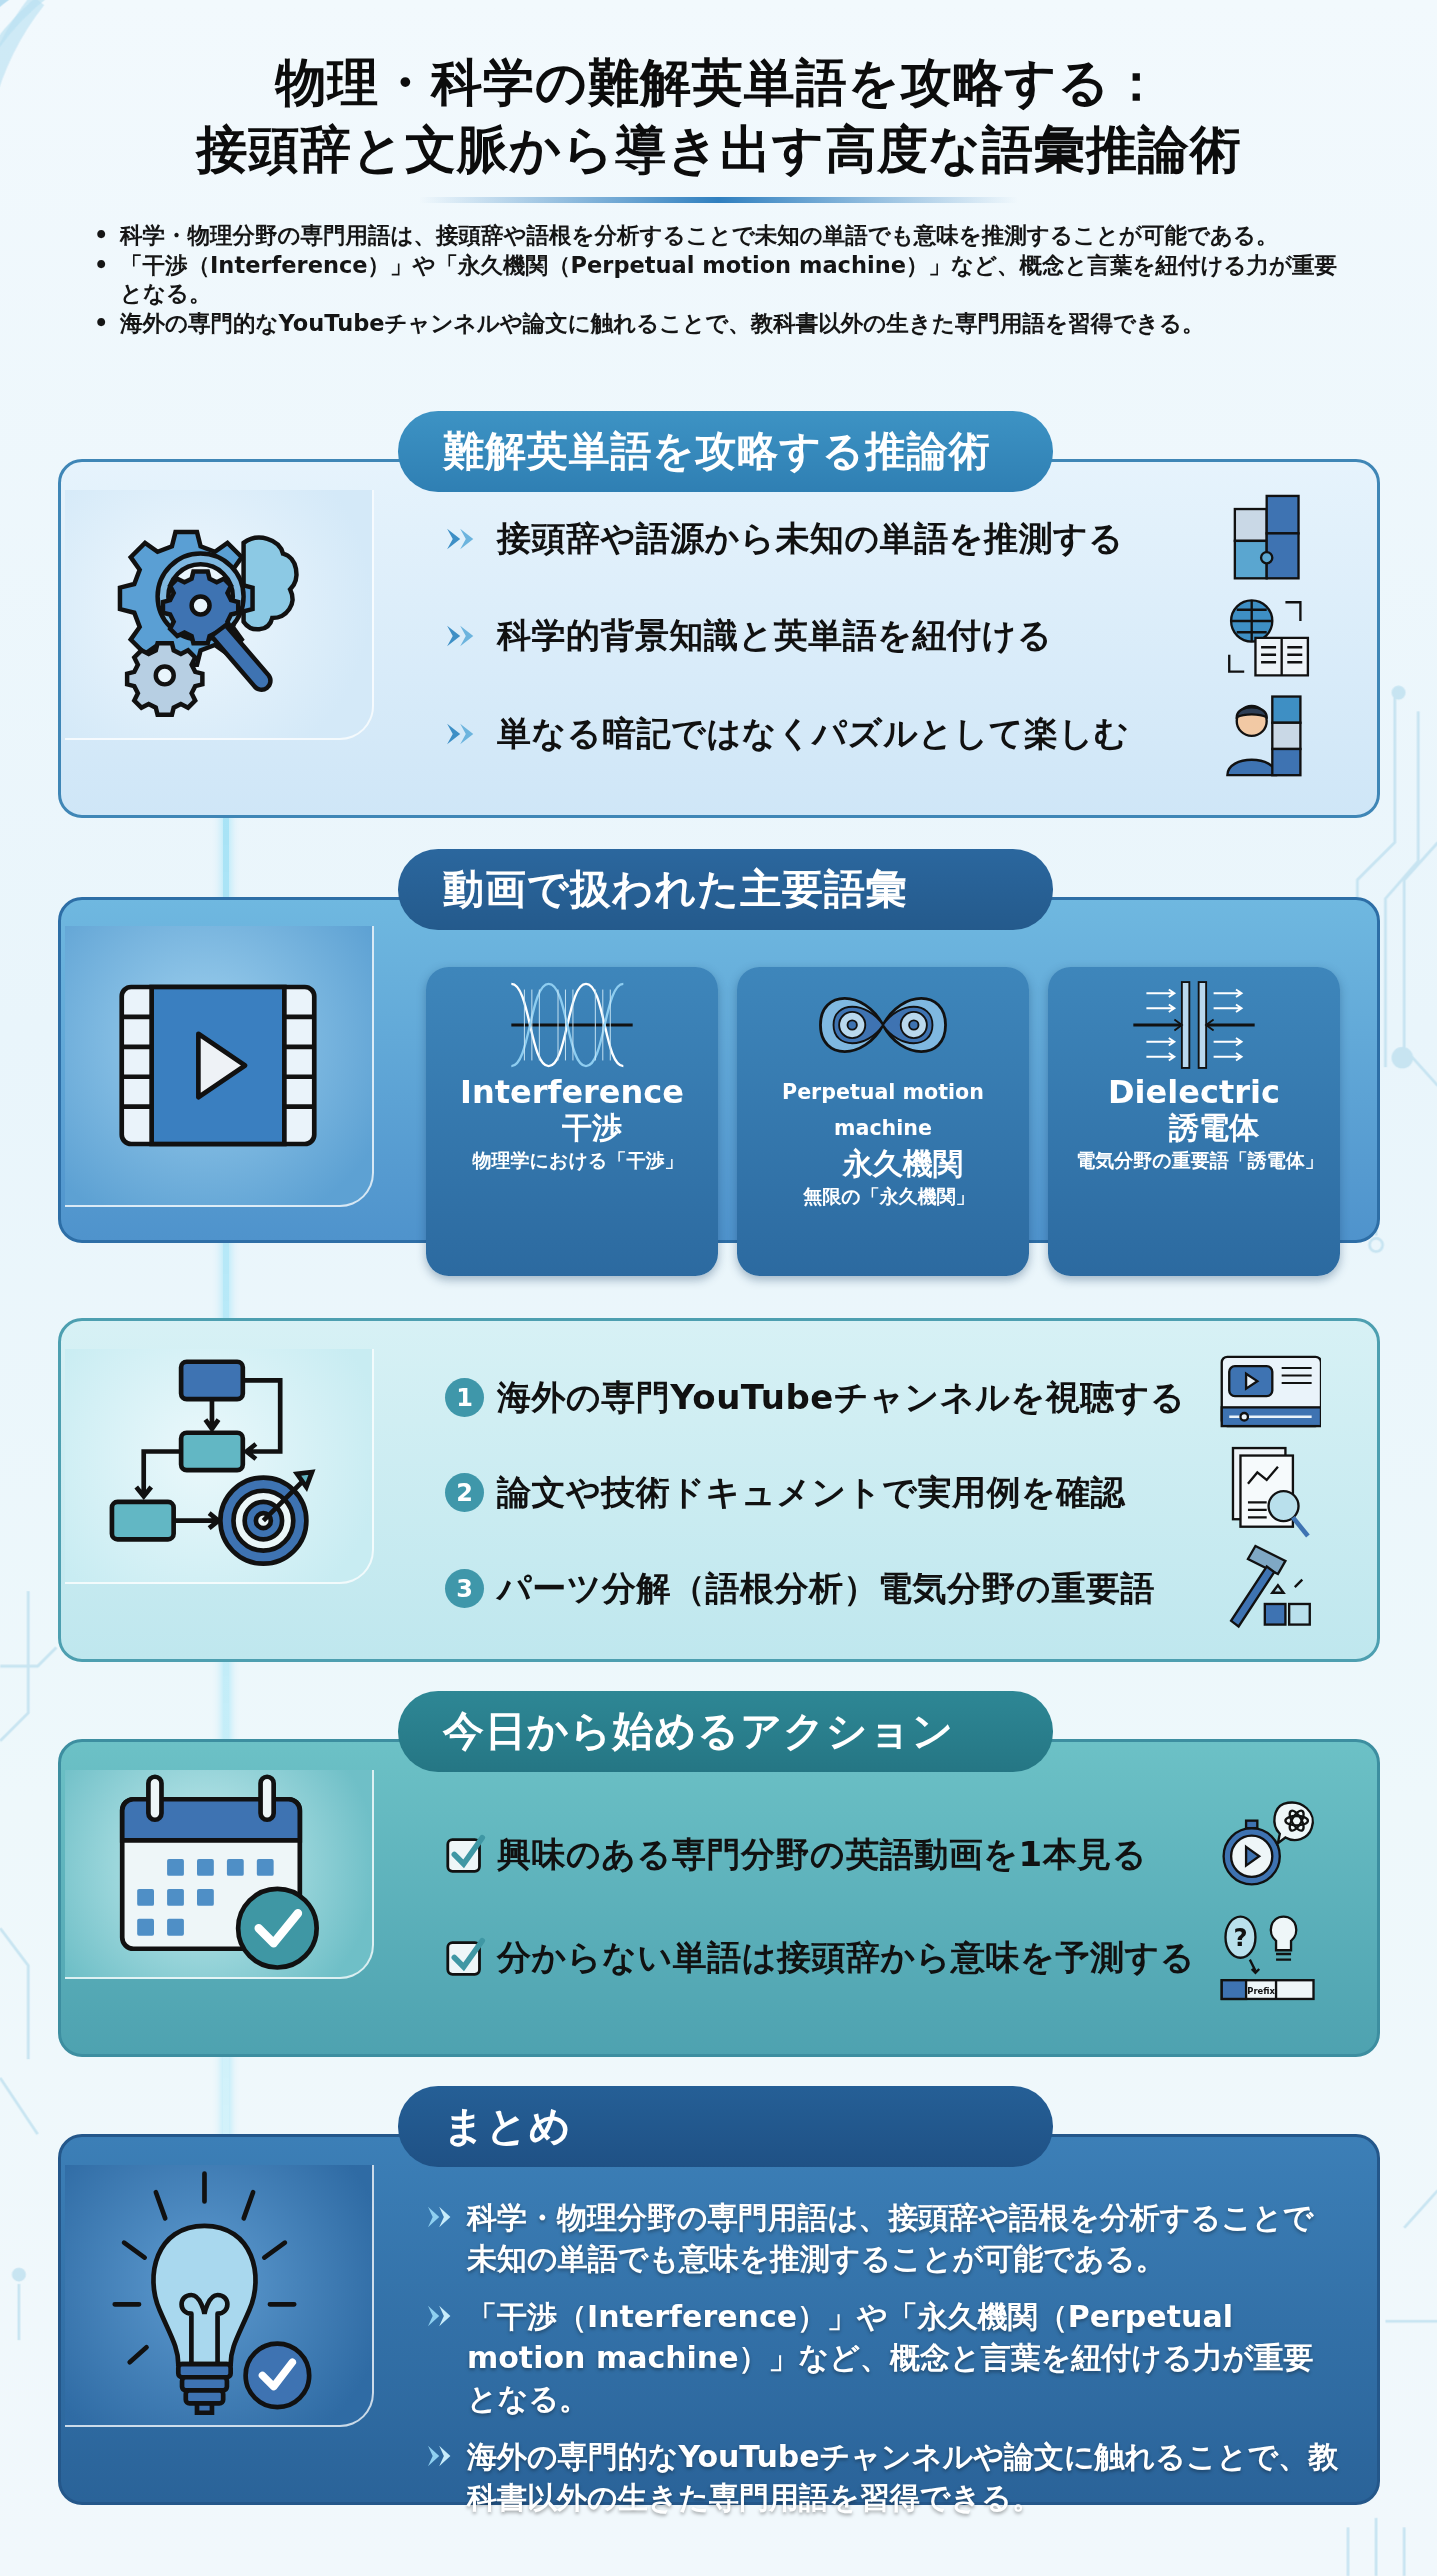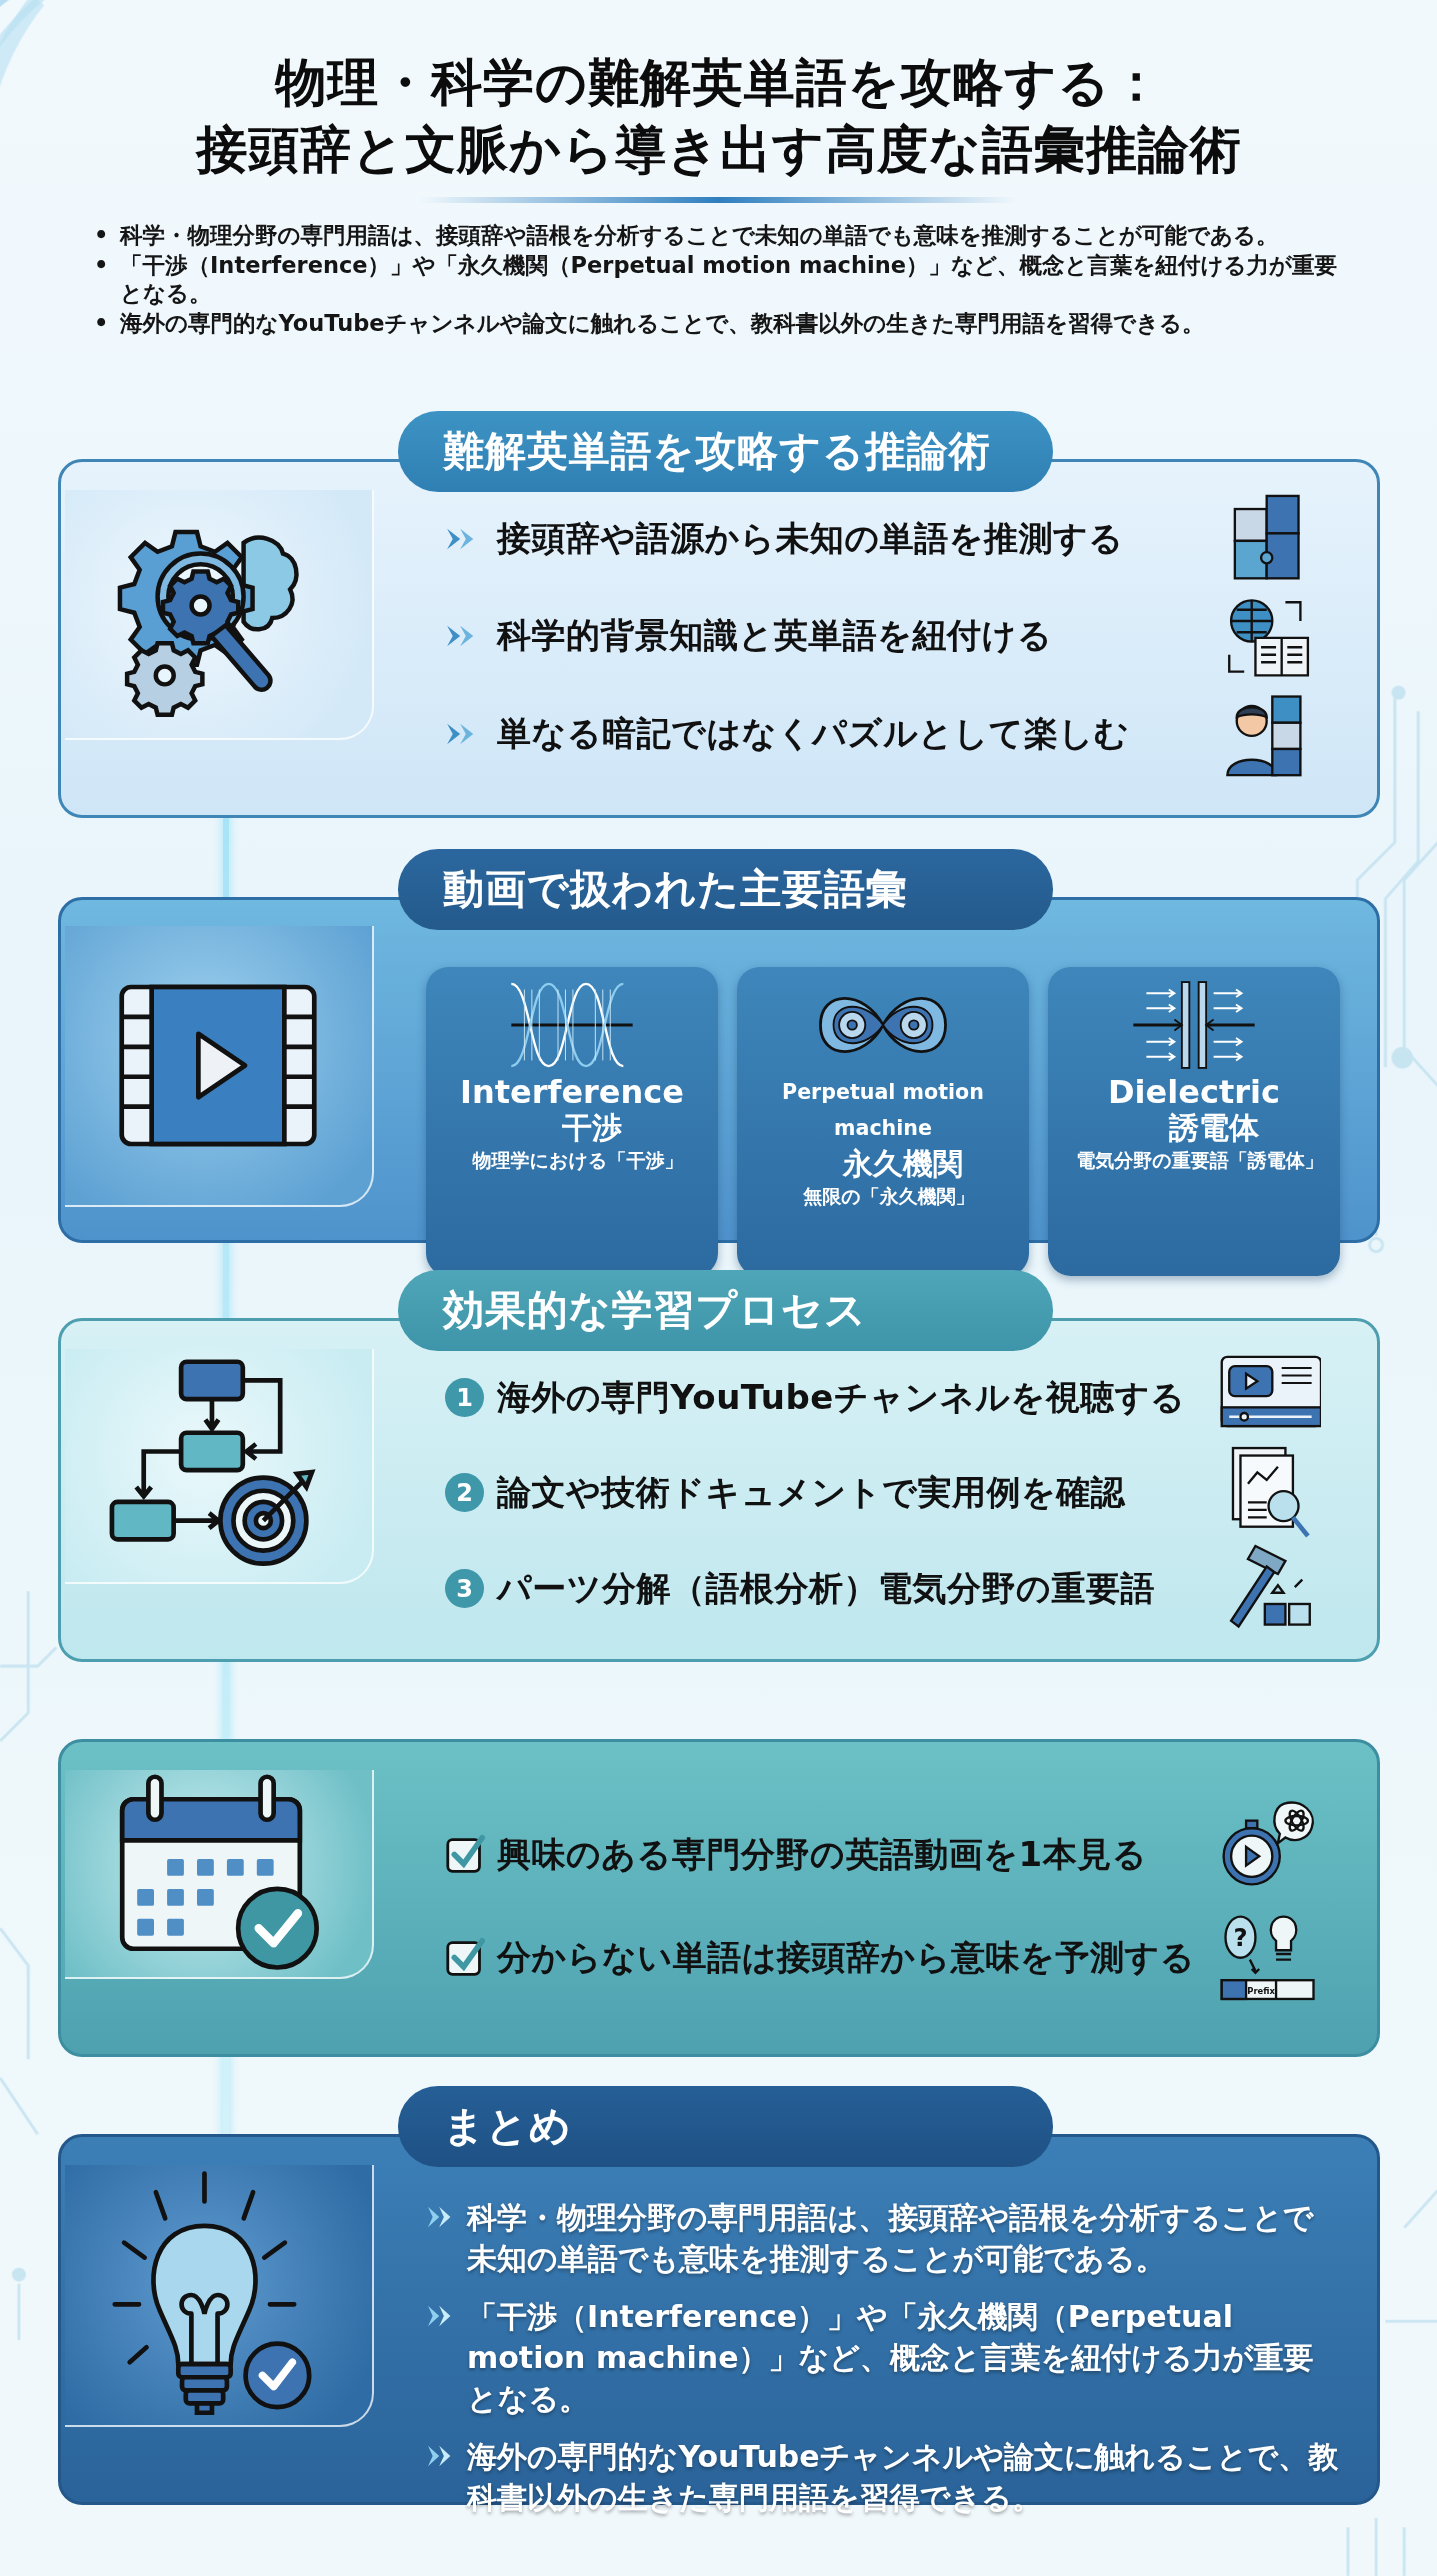--- a/index.html
+++ b/index.html
@@ -286,21 +286,20 @@
         </g>
       </svg>
       <div class="en">Dielectric</div>
       <div class="ja">誘電体</div>
       <div class="desc">電気分野の重要語「誘電体」</div>
     </div>
   </div>
 </section>
 
 <section class="section" id="sec3">
-  <div class="pill">効果的な学習プロセス</div>
   <div class="icon-panel">
     <svg width="225" height="215" viewBox="0 0 240 230">
       <g stroke="#111" stroke-width="5" fill="none">
         <rect x="80" y="4" width="66" height="40" rx="6" fill="#3e73b2"></rect>
         <rect x="80" y="80" width="66" height="40" rx="6" fill="#62b7c4"></rect>
         <rect x="6" y="154" width="66" height="40" rx="6" fill="#62b7c4"></rect>
         <path d="M113 44 V74 M106 66 L113 76 L120 66"></path>
         <path d="M146 24 H186 V100 H152 M160 92 L150 100 L160 108"></path>
         <path d="M80 100 H40 V146 M32 138 L40 148 L48 138"></path>
         <path d="M72 174 H118 M110 166 L120 174 L110 182"></path>
@@ -360,20 +359,21 @@
             <rect x="76" y="66" width="22" height="22" fill="#b9e0ec"></rect>
             <path d="M58 54 L64 46 L70 54 Z" fill="#b9e0ec"></path>
             <path d="M82 48 L90 40"></path>
           </g>
         </svg>
     </div>
   </div>
 </section>
 
 <section class="section" id="sec4">
+  <div class="pill">今日から始めるアクション</div>
   <div class="icon-panel">
     <svg width="215" height="206" viewBox="0 0 230 220">
       <g stroke="#111" stroke-width="5">
         <rect x="12" y="30" width="190" height="160" rx="12" fill="#eef6f8"></rect>
         <path d="M12 74 V42 a12 12 0 0 1 12 -12 h166 a12 12 0 0 1 12 12 V74 Z" fill="#3e73b2"></path>
         <rect x="40" y="6" width="14" height="46" rx="7" fill="#eef6f8"></rect>
         <rect x="160" y="6" width="14" height="46" rx="7" fill="#eef6f8"></rect>
       </g>
       <g fill="#4f8fc6">
         <rect x="60" y="94" width="18" height="18" rx="2"></rect>

